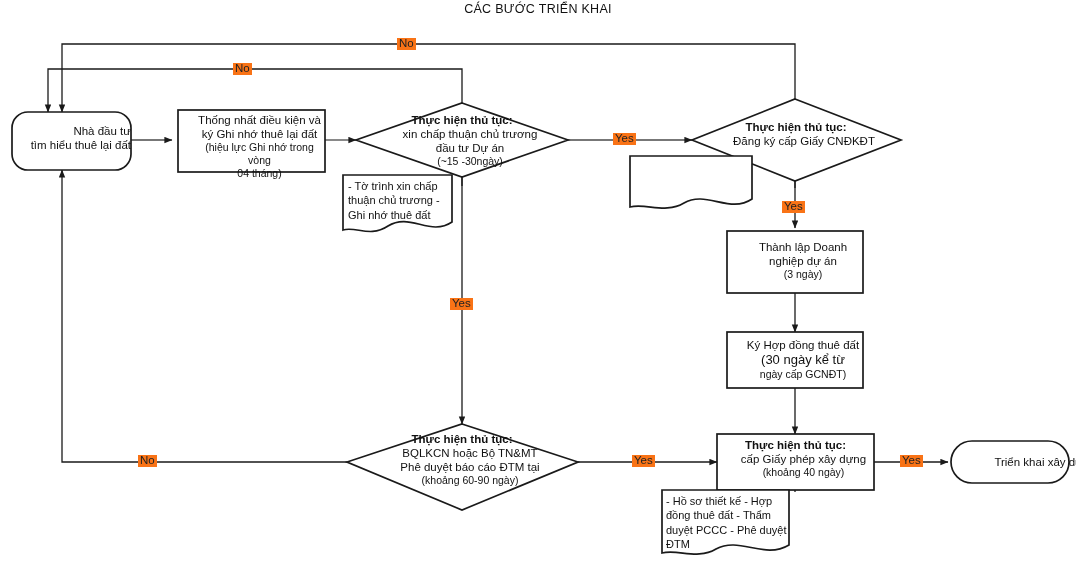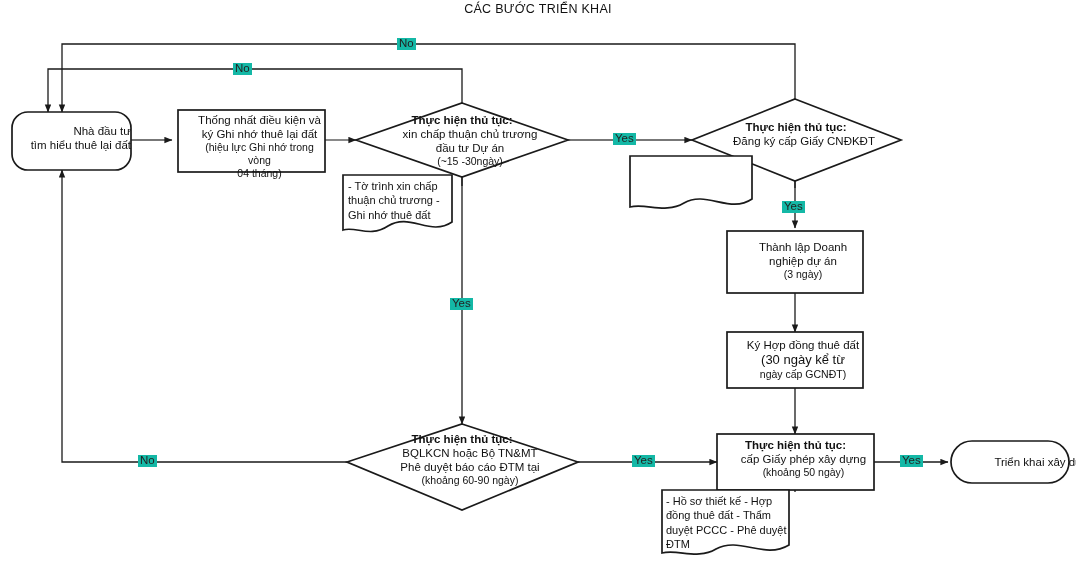--- a/index.html
+++ b/index.html
@@ -7,21 +7,21 @@
        font-family:"Liberation Sans","DejaVu Sans",sans-serif;color:#000;}
   #chart-root{position:absolute;left:0;top:0;width:1076px;height:569px;}
   svg.layer{position:absolute;left:0;top:0;width:1076px;height:569px;}
   .node-text{position:absolute;text-align:center;line-height:1.22;
              font-size:11.5px;color:#111;pointer-events:none;}
   .node-text .ttl{font-weight:bold;display:block;}
   .node-text .ln{display:block;padding-left:16px;}
   .note-text{position:absolute;text-align:left;line-height:1.30;
              font-size:11px;color:#111;}
   .edge-label{position:absolute;font-size:11.5px;color:#222;
-              background:#14b8a6;padding:0 2px;line-height:1;}
+              background:#f97316;padding:0 2px;line-height:1;}
   #diagram-title{position:absolute;left:0;top:2px;width:1076px;
                  text-align:center;font-size:12.5px;letter-spacing:.3px;color:#111;}
 </style>
 </head>
 <body>
 
 <div id="chart-root">
 
   <div id="diagram-title">CÁC BƯỚC TRIỂN KHAI</div>
 
@@ -130,21 +130,21 @@
   <div class="node-text" style="left:348px;top:432px;width:228px;">
     <span class="ttl">Thực hiện thủ tục:</span>
     <span class="ln">BQLKCN hoặc Bộ TN&amp;MT</span>
     <span class="ln">Phê duyệt báo cáo ĐTM tại</span>
     <span class="ln" style="font-size:10.5px">(khoảng 60-90 ngày)</span>
   </div>
 
   <div class="node-text" style="left:717px;top:438px;width:157px;">
     <span class="ttl">Thực hiện thủ tục:</span>
     <span class="ln">cấp Giấy phép xây dựng</span>
-    <span class="ln" style="font-size:10.5px">(khoảng 50 ngày)</span>
+    <span class="ln" style="font-size:10.5px">(khoảng 40 ngày)</span>
   </div>
 
   <div class="node-text" style="left:951px;top:455px;width:136px;margin-left:18px;">
     <span class="ln">Triển khai xây dựng</span>
   </div>
 
   <div class="note-text" style="left:348px;top:179px;width:105px;">
     <span class="ln">- Tờ trình xin chấp</span>
     <span class="ln">thuận chủ trương</span>
     <span class="ln">- Ghi nhớ thuê đất</span>

